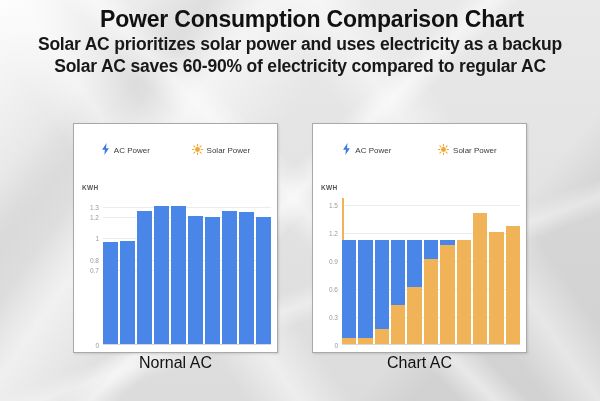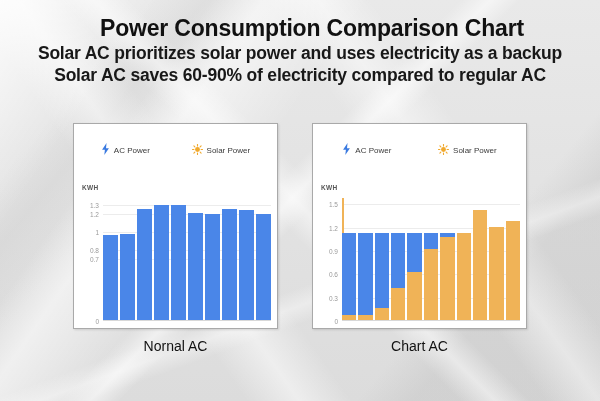--- a/index.html
+++ b/index.html
@@ -38,21 +38,21 @@
 
   #page { position: absolute; inset: 0; z-index: 2; }
 
   
   .title {
     text-align: center;
     font-size: 23px;
     font-weight: bold;
     color: #111111;
     letter-spacing: -0.2px;
-    margin-top: 14px;
+    margin-top: 5px;
     line-height: 1.22;
     padding-left: 24px;
   }
   .subtitle {
     text-align: center;
     font-size: 17.5px;
     font-weight: bold;
     color: #181818;
     line-height: 1.28;
     letter-spacing: -0.2px;
@@ -68,21 +68,21 @@
     justify-content: center;
     gap: 34px;
   }
 
   .chart-block { display: flex; flex-direction: column; align-items: center; }
 
   .chart-card {
     background: #ffffff;
     border: 1px solid #a9a9a9;
     width: 205px;
-    height: 206px;
+    height: 230px;
     position: relative;
     box-shadow: 1px 1px 2px rgba(0,0,0,.12);
     padding-left: 12px;
   }
   .chart-card.wide { width: 215px; }
 
   .legend {
     position: absolute;
     top: 17px;
     left: 0;
@@ -145,22 +145,22 @@
   .seg-ac    { background: #4a86e8; width: 100%; }
   .seg-solar { background: #f0b357; width: 100%; }
   .axis-line-left {
     position: absolute;
     left: 21px; top: 0; bottom: 0;
     width: 1.5px;
     background: #f0b357;
   }
 
   .chart-caption {
-    margin-top: 9px;
-    font-size: 14px;
+    margin-top: 1px;
+    font-size: 16px;
     color: #111;
     text-align: center;
   }
 </style>
 </head>
 <body>
 
 <div id="bg"></div>
 
 <div id="page">

